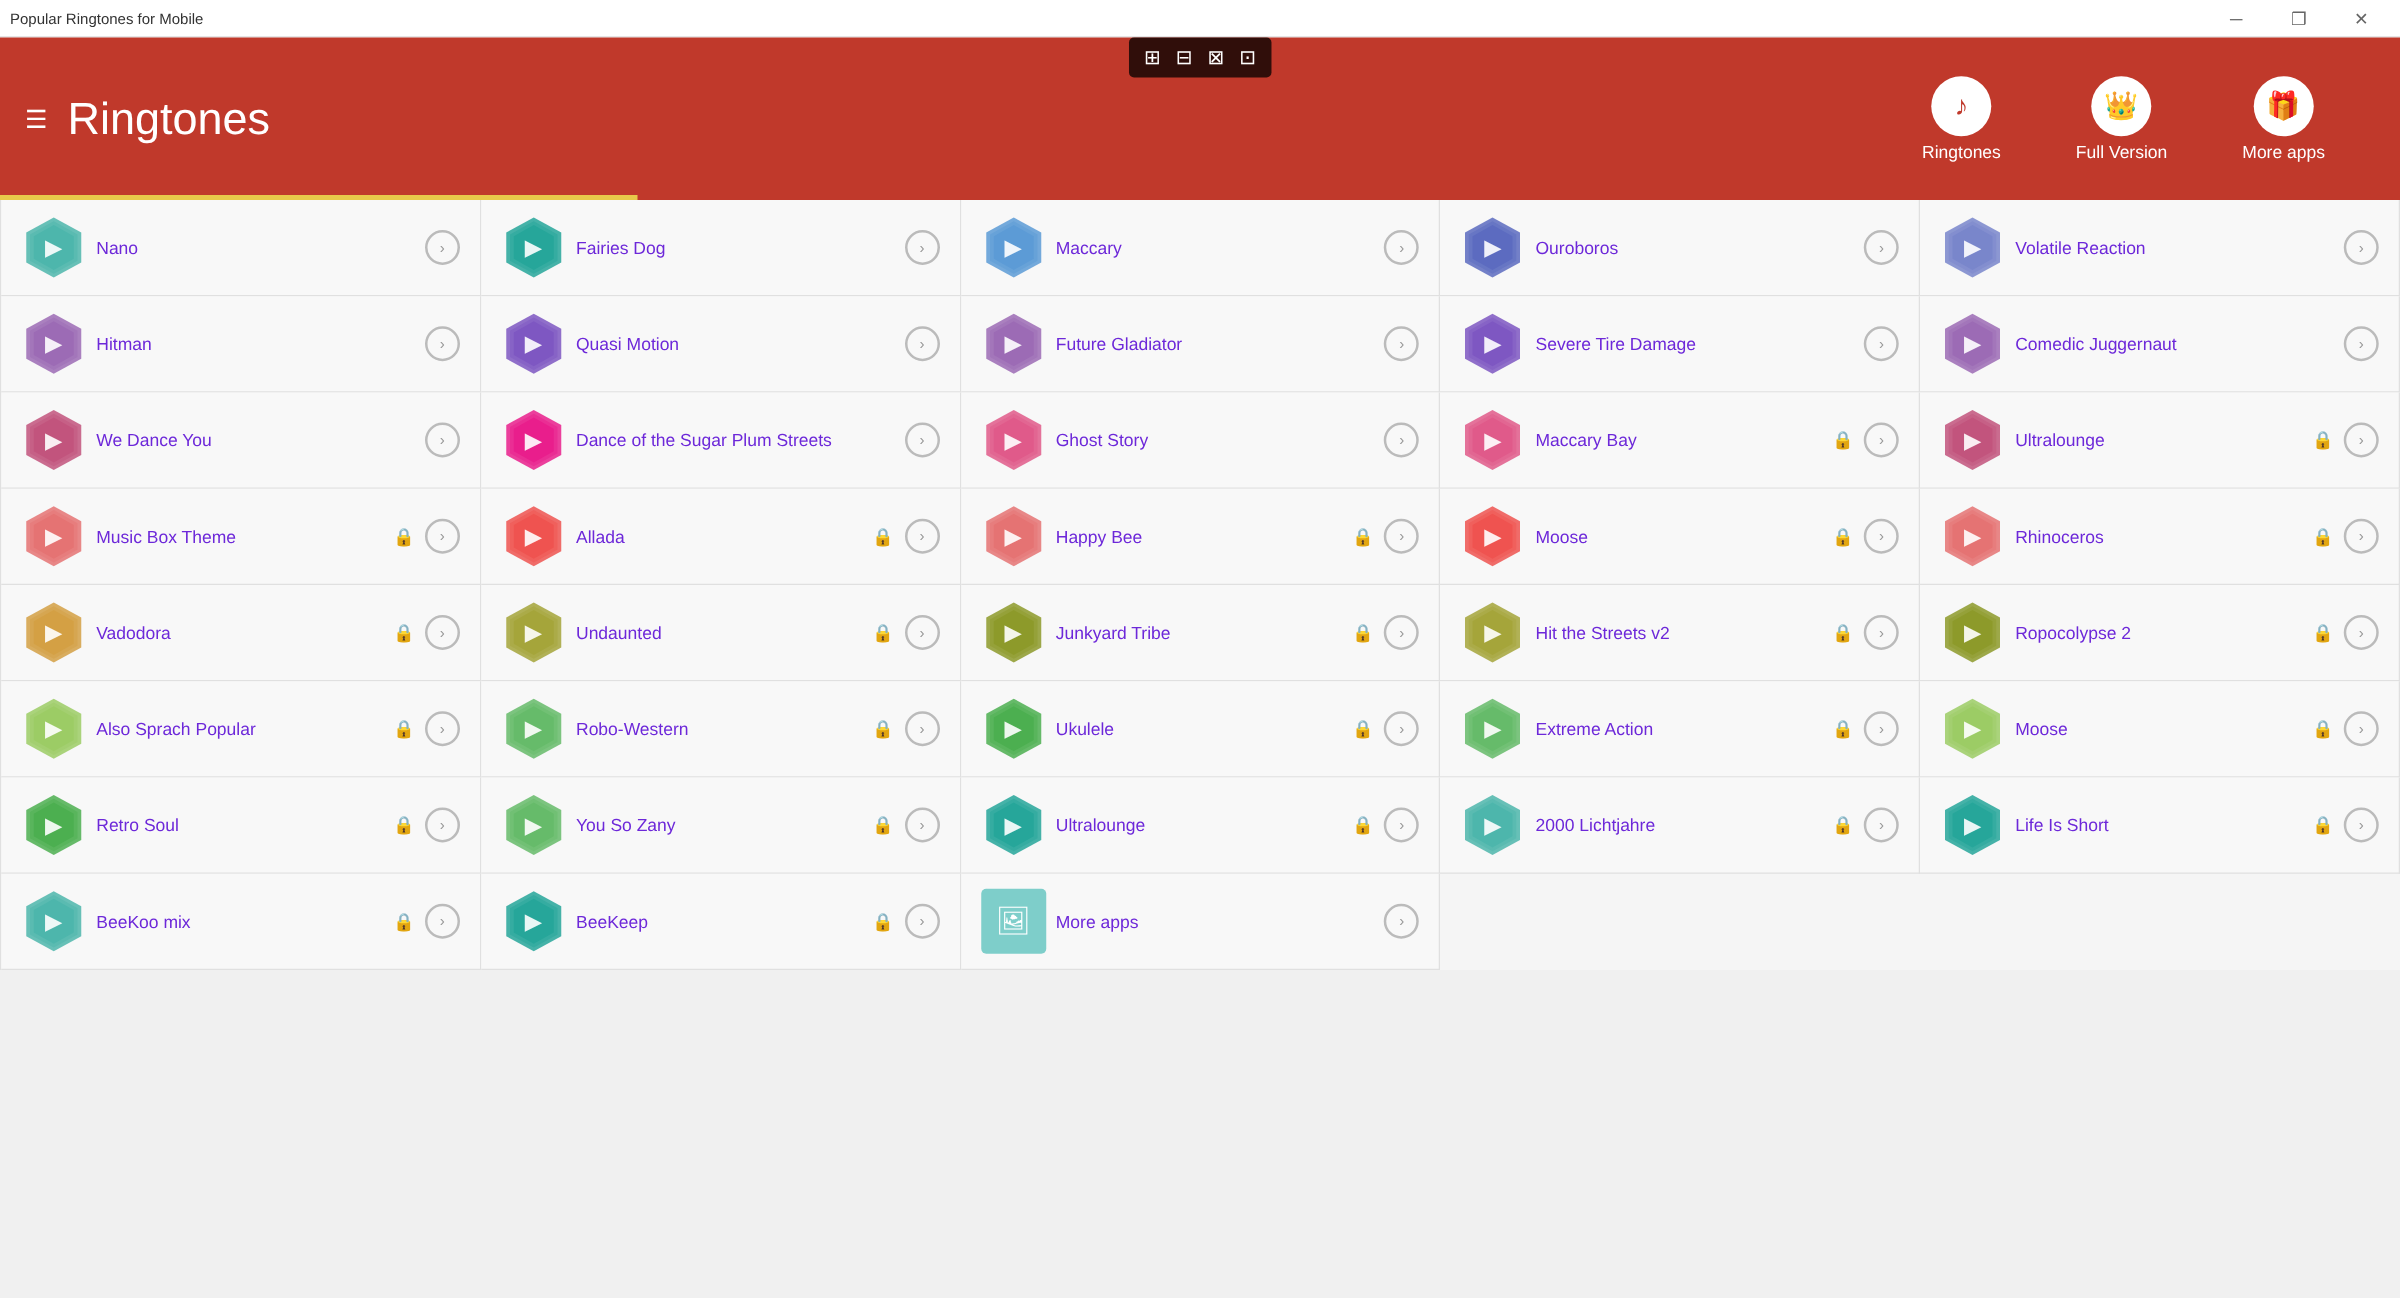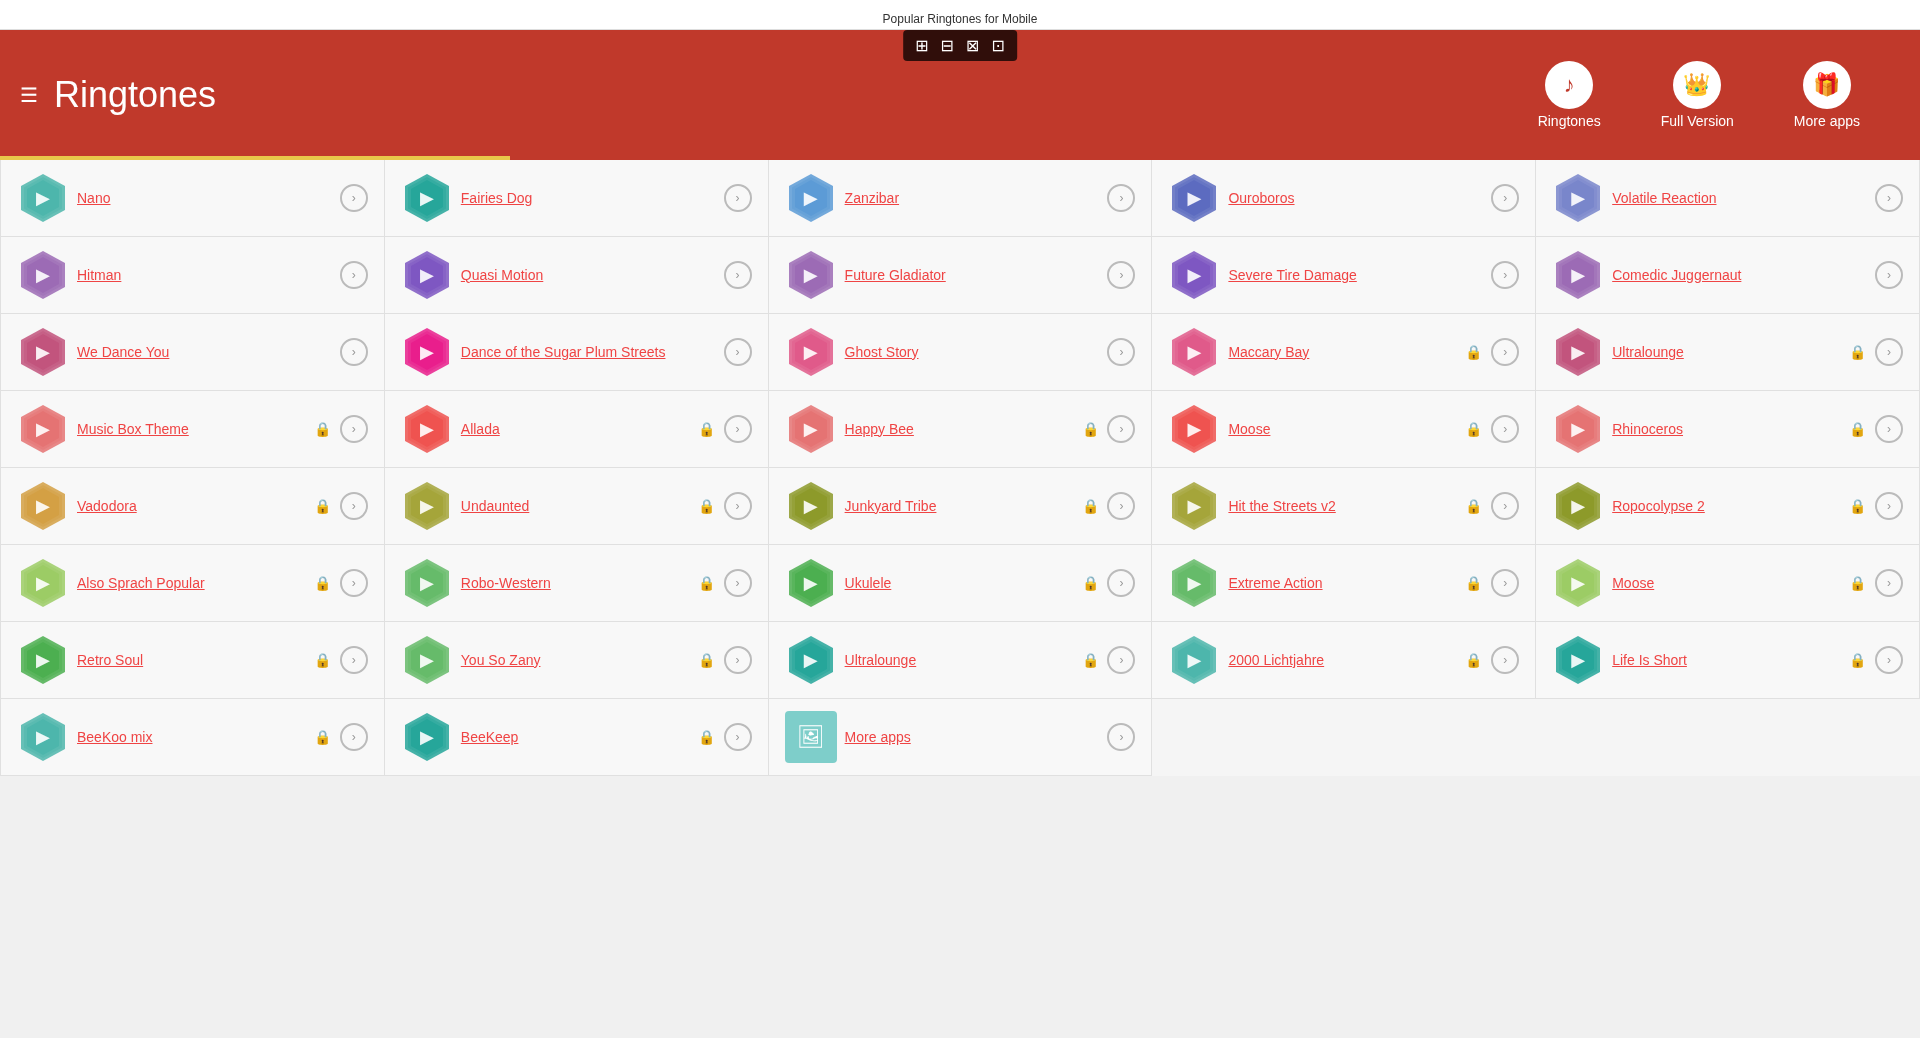--- a/index.html
+++ b/index.html
@@ -4,25 +4,25 @@
   <style>
     * { margin: 0; padding: 0; box-sizing: border-box; }
     body { font-family: 'Segoe UI', Arial, sans-serif; background: #f0f0f0; width: 1920px; min-height: 1038px; overflow-x: hidden; }
 
     
     .title-bar {
       background: #fff;
       height: 30px;
       display: flex;
       align-items: center;
-      padding: 12px 8px;
+      justify-content: space-between;
+      padding: 0 8px;
       border-bottom: 1px solid #ddd;
       font-size: 12px;
       color: #333;
-      flex-direction: column;
     }
     .title-bar-controls { display: flex; gap: 4px; }
     .title-bar-btn {
       width: 46px; height: 30px;
       background: none; border: none; cursor: pointer;
       font-size: 14px; color: #666;
       display: flex; align-items: center; justify-content: center;
     }
 
     
@@ -115,21 +115,21 @@
     }
 
     .play-btn {
       position: absolute;
       color: rgba(255,255,255,0.9);
       font-size: 18px;
       pointer-events: none;
     }
 
     .ringtone-name {
-      flex: 1; font-size: 14px; color: #ef4444; line-height: 1.2; text-decoration: underline;
+      flex: 1; font-size: 14px; color: #6d28d9; line-height: 1.2;
     }
 
     .lock-icon {
       color: #aaa; font-size: 14px; flex-shrink: 0;
     }
 
     .arrow-icon {
       width: 28px; height: 28px; flex-shrink: 0;
       border: 2px solid #bbb; border-radius: 50%;
       display: flex; align-items: center; justify-content: center;
@@ -203,21 +203,21 @@
       </div>
       <div class="ringtone-item">
         <div class="hex-icon">
           <svg viewBox="0 0 52 52" xmlns="http://www.w3.org/2000/svg">
     <polygon points="26,2 48,14 48,38 26,50 4,38 4,14" fill="#5c9bd6" opacity="0.85"></polygon>
     <polygon points="26,5 45,15.5 45,36.5 26,47 7,36.5 7,15.5" fill="#5c9bd6" opacity="0.5"></polygon>
     <polygon points="26,8 42,17 42,35 26,44 10,35 10,17" fill="#5c9bd6"></polygon>
   </svg>
           <span class="play-btn">▶</span>
         </div>
-        <span class="ringtone-name">Zanzibar</span>
+        <span class="ringtone-name">Maccary</span>
         <div class="arrow-icon">›</div>
       </div>
       <div class="ringtone-item">
         <div class="hex-icon">
           <svg viewBox="0 0 52 52" xmlns="http://www.w3.org/2000/svg">
     <polygon points="26,2 48,14 48,38 26,50 4,38 4,14" fill="#5c6bc0" opacity="0.85"></polygon>
     <polygon points="26,5 45,15.5 45,36.5 26,47 7,36.5 7,15.5" fill="#5c6bc0" opacity="0.5"></polygon>
     <polygon points="26,8 42,17 42,35 26,44 10,35 10,17" fill="#5c6bc0"></polygon>
   </svg>
           <span class="play-btn">▶</span>

